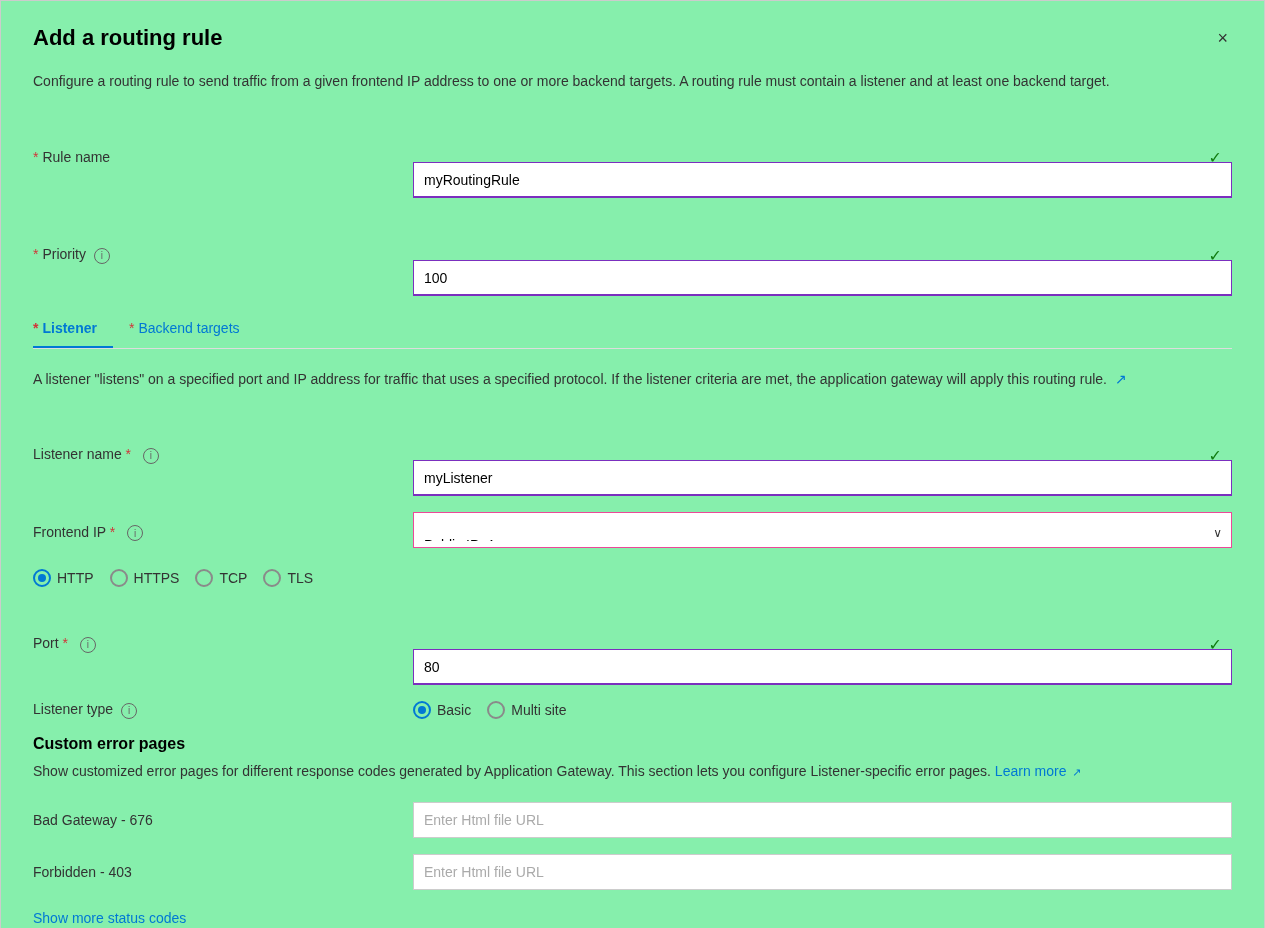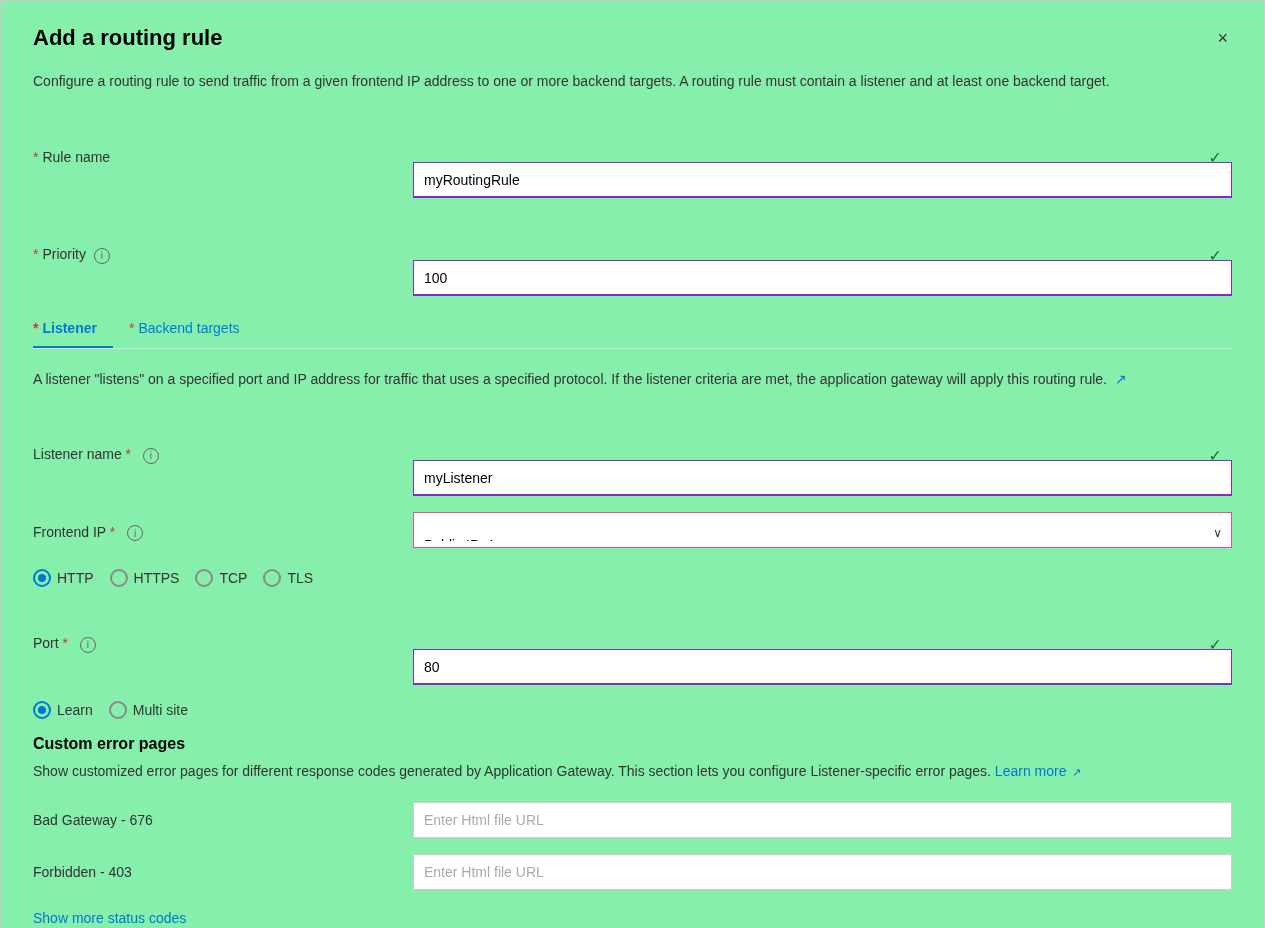--- a/index.html
+++ b/index.html
@@ -377,24 +377,28 @@
       <span class="required-star"> *</span>
       <span class="info-icon">i</span>
     </div>
     <div class="input-wrapper">
       <input type="text" class="focused-purple" value="80" style="">
       <span class="check-icon">✓</span>
     </div>
   </div>
 
   <div class="form-row">
+    <div class="form-label">
+      <span>Listener type</span>
+      <span class="info-icon">i</span>
+    </div>
     <div class="radio-group">
       <label class="radio-label">
         <input type="radio" class="radio-input selected" name="listenertype" style="">
-        <span>Learn</span>
+        <span>Basic</span>
       </label>
       <label class="radio-label">
         <input type="radio" class="radio-input" name="listenertype" style="">
         <span>Multi site</span>
       </label>
     </div>
   </div>
 
   <div>
     <h2 class="section-heading">Custom error pages</h2>

